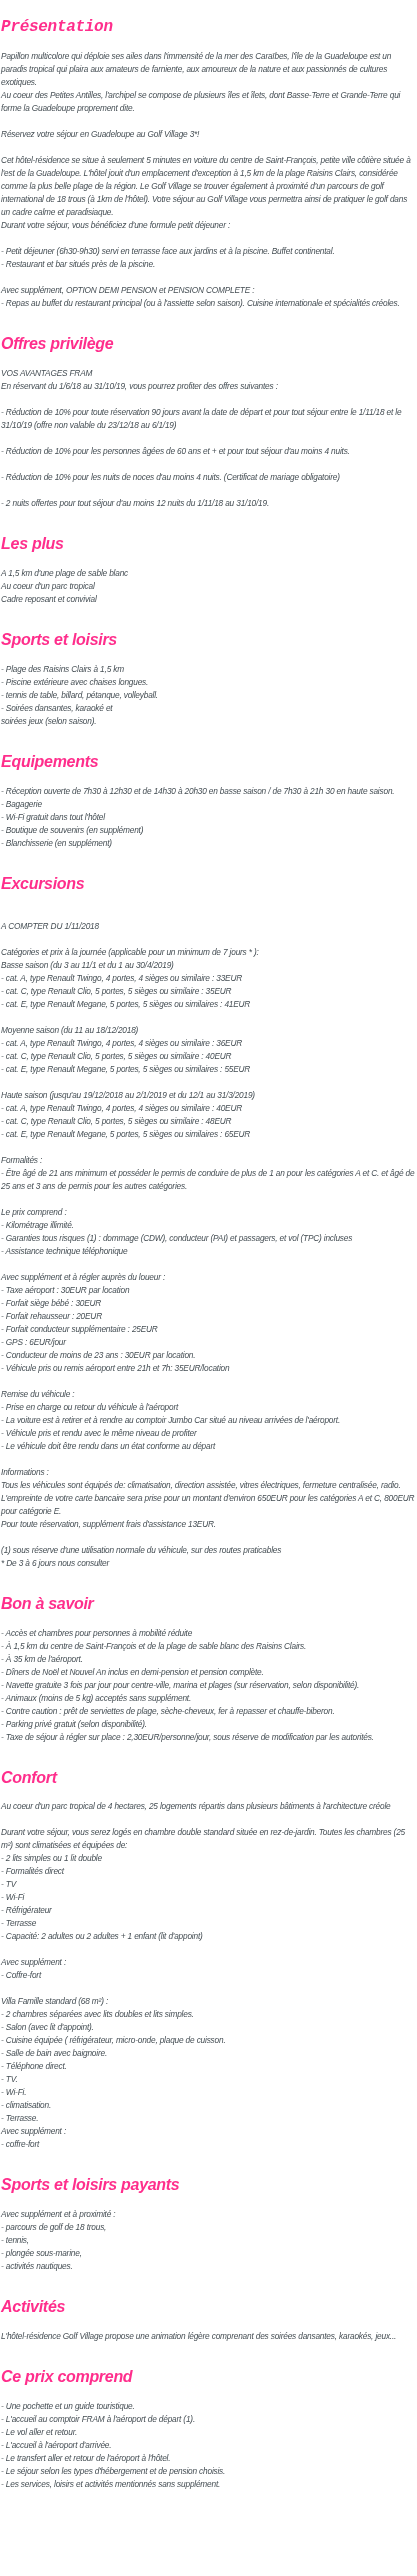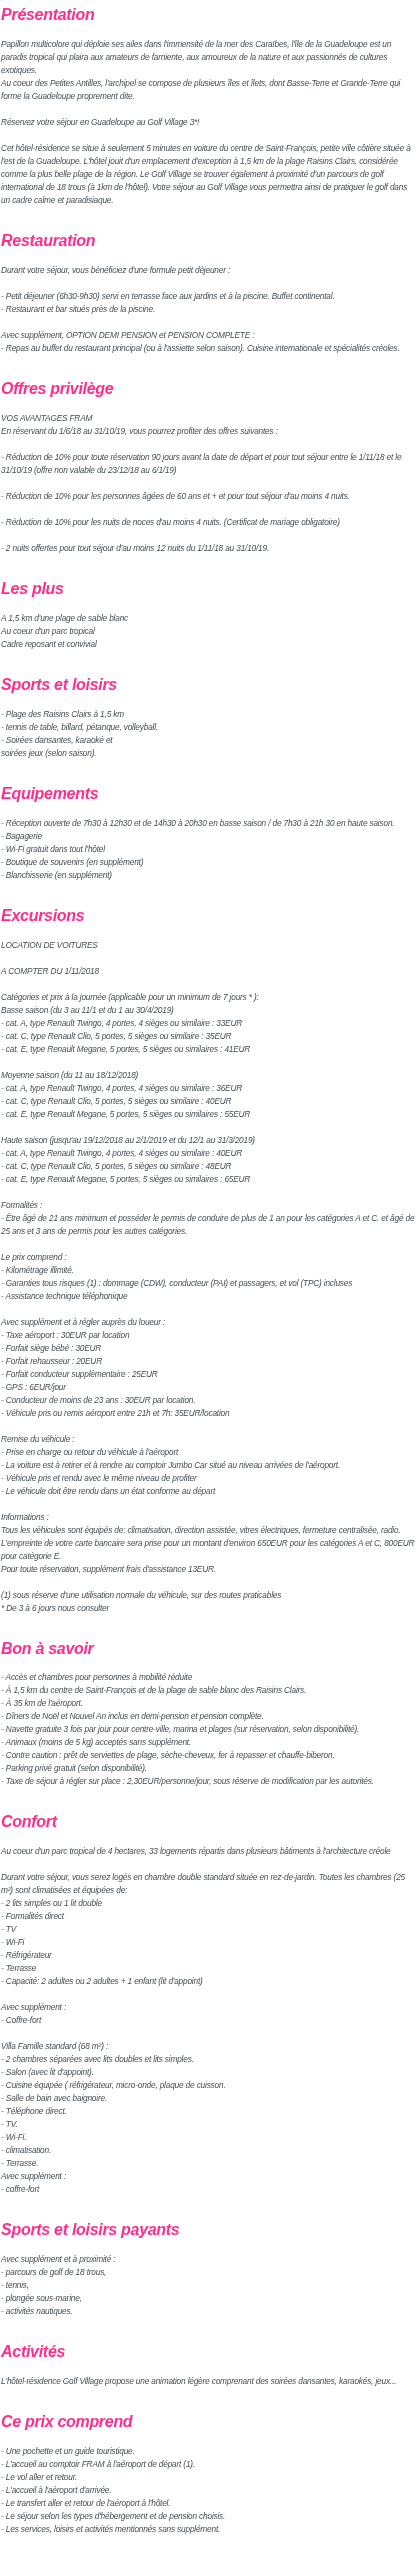--- a/index.html
+++ b/index.html
@@ -19,21 +19,22 @@
   h2.section-title {
     color: #ff2e8c;
     font-size: 16px;
     line-height: 18.7px;
     font-style: italic;
     font-weight: bold;
     letter-spacing: -0.3px;
     margin: 25px 0 13.2px 0;
   }
   h2.section-title:first-child {
-    margin-top: 3px;
+    margin-top: 15px;
+    font-family: Liberation Mono, monospace;
   }
   p.line {
     color: #454e54;
     font-size: 8.3px;
     font-style: italic;
     line-height: 13px;
     letter-spacing: -0.2px;
     margin: 0;
     word-spacing: 0.1px;
   }
@@ -45,21 +46,20 @@
 <body>
 
 <main class="content" id="sections-root">
     <h2 class="section-title">Présentation</h2>
     <p class="line">Papillon multicolore qui déploie ses ailes dans l'immensité de la mer des Caraïbes, l'île de la Guadeloupe est un paradis tropical qui plaira aux amateurs de farniente, aux amoureux de la nature et aux passionnés de cultures exotiques.</p>
     <p class="line">Au coeur des Petites Antilles, l'archipel se compose de plusieurs îles et îlets, dont Basse-Terre et Grande-Terre qui forme la Guadeloupe proprement dite.</p>
     <p class="line blank"></p>
     <p class="line">Réservez votre séjour en Guadeloupe au Golf Village 3*!</p>
     <p class="line blank"></p>
     <p class="line">Cet hôtel-résidence se situe à seulement 5 minutes en voiture du centre de Saint-François, petite ville côtière située à l'est de la Guadeloupe. L'hôtel jouit d'un emplacement d'exception à 1,5 km de la plage Raisins Clairs, considérée comme la plus belle plage de la région. Le Golf Village se trouver également à proximité d'un parcours de golf international de 18 trous (à 1km de l'hôtel). Votre séjour au Golf Village vous permettra ainsi de pratiquer le golf dans un cadre calme et paradisiaque.</p>
-    <h2 class="section-title">Restauration</h2>
     <p class="line">Durant votre séjour, vous bénéficiez d'une formule petit déjeuner :</p>
     <p class="line blank"></p>
     <p class="line">- Petit déjeuner (6h30-9h30) servi en terrasse face aux jardins et à la piscine. Buffet continental.</p>
     <p class="line">- Restaurant et bar situés près de la piscine.</p>
     <p class="line blank"></p>
     <p class="line">Avec supplément, OPTION DEMI PENSION et PENSION COMPLETE :</p>
     <p class="line">- Repas au buffet du restaurant principal (ou à l'assiette selon saison). Cuisine internationale et spécialités créoles.</p>
     <h2 class="section-title">Offres privilège</h2>
     <p class="line">VOS AVANTAGES FRAM</p>
     <p class="line">En réservant du 1/6/18 au 31/10/19, vous pourrez profiter des offres suivantes :</p>
@@ -70,31 +70,31 @@
     <p class="line blank"></p>
     <p class="line">- Réduction de 10% pour les nuits de noces d'au moins 4 nuits. (Certificat de mariage obligatoire)</p>
     <p class="line blank"></p>
     <p class="line">- 2 nuits offertes pour tout séjour d'au moins 12 nuits du 1/11/18 au 31/10/19.</p>
     <h2 class="section-title">Les plus</h2>
     <p class="line">A 1,5 km d'une plage de sable blanc</p>
     <p class="line">Au coeur d'un parc tropical</p>
     <p class="line">Cadre reposant et convivial</p>
     <h2 class="section-title">Sports et loisirs</h2>
     <p class="line">- Plage des Raisins Clairs à 1,5 km</p>
+    <p class="line">- Piscine extérieure avec chaises longues.</p>
     <p class="line">- tennis de table, billard, pétanque, volleyball.</p>
     <p class="line">- Soirées dansantes, karaoké et</p>
     <p class="line">soirées jeux (selon saison).</p>
     <h2 class="section-title">Equipements</h2>
     <p class="line">- Réception ouverte de 7h30 à 12h30 et de 14h30 à 20h30 en basse saison / de 7h30 à 21h 30 en haute saison.</p>
     <p class="line">- Bagagerie</p>
     <p class="line">- Wi-Fi gratuit dans tout l'hôtel</p>
     <p class="line">- Boutique de souvenirs (en supplément)</p>
     <p class="line">- Blanchisserie (en supplément)</p>
     <h2 class="section-title">Excursions</h2>
-    <p class="line">LOCATION DE VOITURES</p>
     <p class="line blank"></p>
     <p class="line">A COMPTER DU 1/11/2018</p>
     <p class="line blank"></p>
     <p class="line">Catégories et prix à la journée (applicable pour un minimum de 7 jours * ):</p>
     <p class="line">Basse saison (du 3 au 11/1 et du 1 au 30/4/2019)</p>
     <p class="line">- cat. A, type Renault Twingo, 4 portes, 4 sièges ou similaire : 33EUR</p>
     <p class="line">- cat. C, type Renault Clio, 5 portes, 5 sièges ou similaire : 35EUR</p>
     <p class="line">- cat. E, type Renault Megane, 5 portes, 5 sièges ou similaires : 41EUR</p>
     <p class="line blank"></p>
     <p class="line">Moyenne saison (du 11 au 18/12/2018)</p>
@@ -141,21 +141,21 @@
     <p class="line">- Accès et chambres pour personnes à mobilité réduite</p>
     <p class="line">- À 1,5 km du centre de Saint-François et de la plage de sable blanc des Raisins Clairs.</p>
     <p class="line">- À 35 km de l'aéroport.</p>
     <p class="line">- Dîners de Noël et Nouvel An inclus en demi-pension et pension complète.</p>
     <p class="line">- Navette gratuite 3 fois par jour pour centre-ville, marina et plages (sur réservation, selon disponibilité).</p>
     <p class="line">- Animaux (moins de 5 kg) acceptés sans supplément.</p>
     <p class="line">- Contre caution : prêt de serviettes de plage, sèche-cheveux, fer à repasser et chauffe-biberon.</p>
     <p class="line">- Parking privé gratuit (selon disponibilité).</p>
     <p class="line">- Taxe de séjour à régler sur place : 2,30EUR/personne/jour, sous réserve de modification par les autorités.</p>
     <h2 class="section-title">Confort</h2>
-    <p class="line">Au coeur d'un parc tropical de 4 hectares, 33 logements répartis dans plusieurs bâtiments à l'architecture créole</p>
+    <p class="line">Au coeur d'un parc tropical de 4 hectares, 25 logements répartis dans plusieurs bâtiments à l'architecture créole</p>
     <p class="line blank"></p>
     <p class="line">Durant votre séjour, vous serez logés en chambre double standard située en rez-de-jardin. Toutes les chambres (25 m²) sont climatisées et équipées de:</p>
     <p class="line">- 2 lits simples ou 1 lit double</p>
     <p class="line">- Formalités direct</p>
     <p class="line">- TV</p>
     <p class="line">- Wi-Fi</p>
     <p class="line">- Réfrigérateur</p>
     <p class="line">- Terrasse</p>
     <p class="line">- Capacité: 2 adultes ou 2 adultes + 1 enfant (lit d'appoint)</p>
     <p class="line blank"></p>

